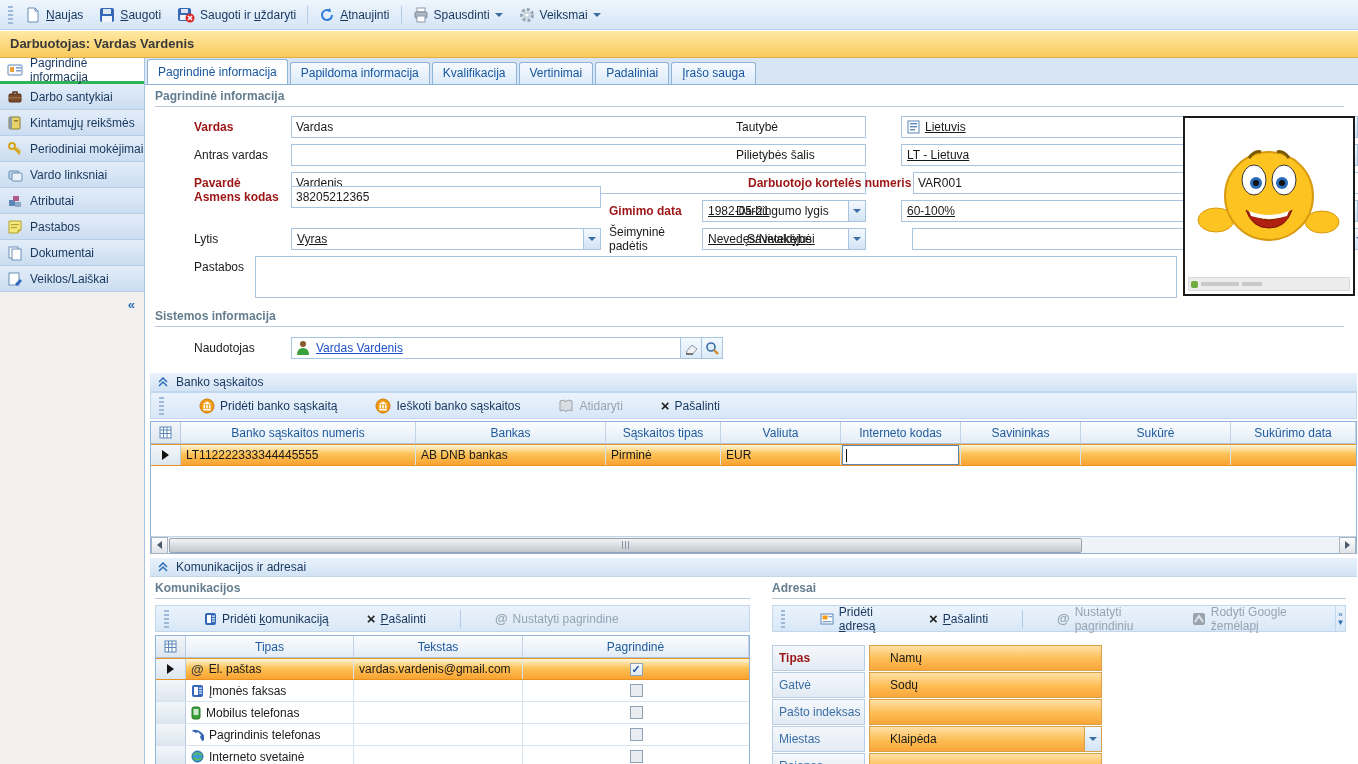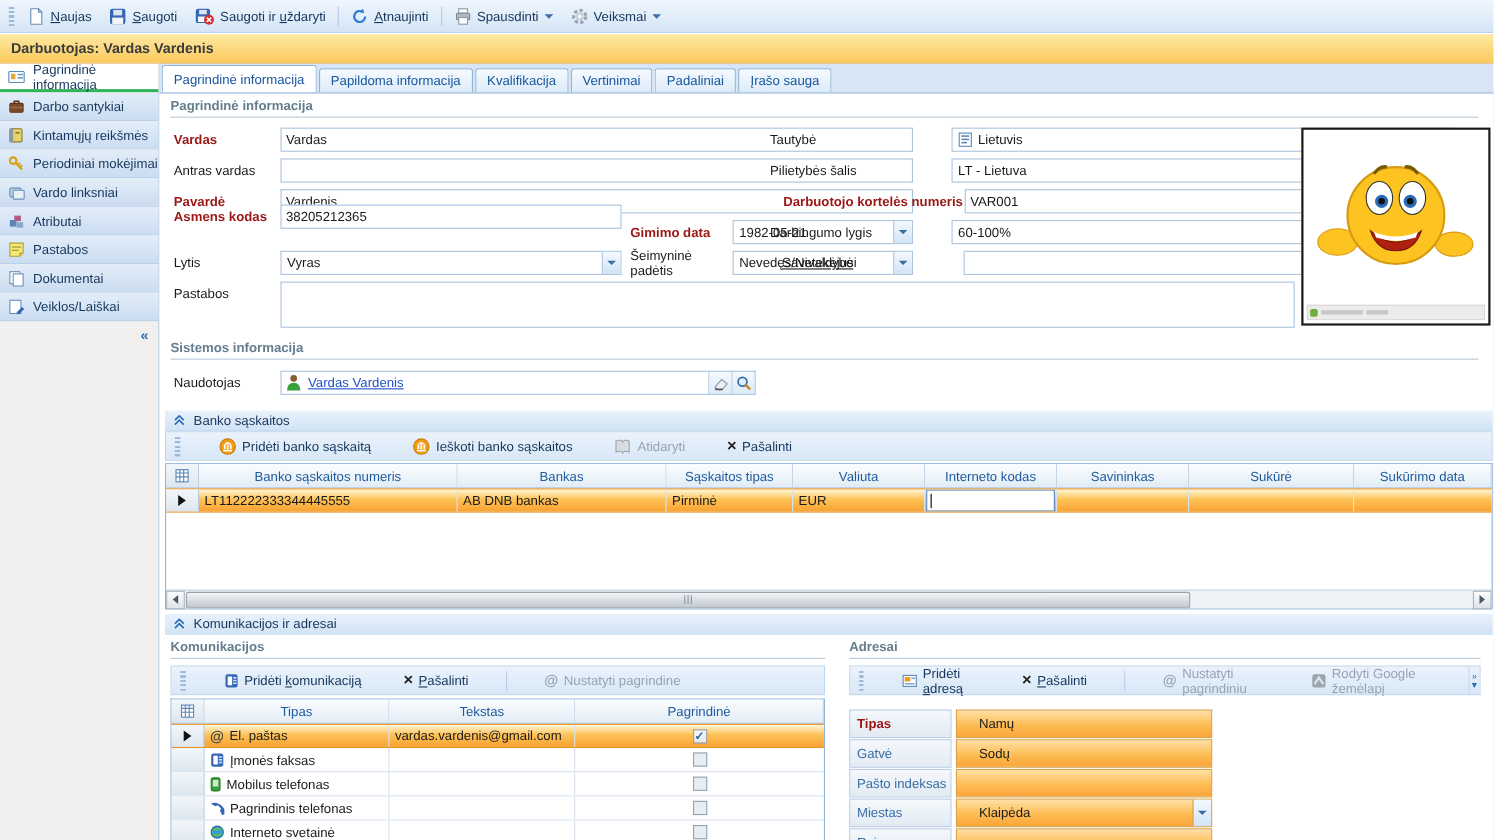--- a/index.html
+++ b/index.html
@@ -34,27 +34,27 @@
   
   .main { position:absolute; top:58px; left:145px; right:0; bottom:0; background:#d7e5f4; }
   .tabstrip { height:26px; display:flex; align-items:flex-end; gap:2px; padding-left:2px; }
   .tab { height:22px; line-height:21px; padding:0 10px; color:#1857a0; cursor:default;
     background:linear-gradient(#f6fafe,#dcebf9); border:1px solid #8fb4da; border-bottom:none; border-radius:3px 3px 0 0; }
   .tab.active { background:#fff; height:25px; line-height:24px; }
   .panel { position:absolute; top:26px; left:0; right:0; bottom:0; background:#fff; border-top:1px solid #8fb4da; overflow:hidden; }
 
   .grp { position:absolute; color:#647d8e; font-weight:bold; border-bottom:1px solid #b9c9d9; padding-bottom:3px; }
 
-  .frow { position:absolute; height:22px; display:flex; align-items:center; }
+  .frow { position:absolute; height:22px; display:flex; align-items:center;margin-left:36px; }
   .flabel { color:#1a1a1a; }
   .req { color:#9c1515; font-weight:bold; }
   .txt { border:1px solid #a9c4de; background:#fff; height:22px; padding:0 4px;
     font:12px "Liberation Sans", sans-serif; color:#1a1a1a; }
   .dd { border:1px solid #a9c4de; background:#fff; height:22px; display:flex; align-items:center; }
-  .dd .val { flex:1; padding:0 5px; display:flex; align-items:center; gap:5px; overflow:hidden; white-space:nowrap; }
+  .dd .val { flex:1; padding:0 5px; display:flex; align-items:center; gap:5px; overflow:hidden; white-space:nowrap;text-decoration:underline; }
   .dd-btn { width:17px; align-self:stretch; background:linear-gradient(#f4f9fe,#d2e4f5);
     border-left:1px solid #a9c4de; display:flex; align-items:center; justify-content:center; cursor:default; }
   textarea.txt { resize:none; }
 
   
   .photo { position:absolute; border:2px solid #1a1a1a; background:#fff; display:flex; flex-direction:column; }
   .photo svg { margin:auto; }
   .wm { height:14px; margin:0 3px 3px 3px; background:#ececec; border:1px solid #dadada; display:flex; align-items:center; gap:3px; padding:0 2px; }
   .wm i { display:block; width:7px; height:7px; background:#6fae3e; border-radius:2px; }
   .wm b { display:block; height:4px; width:38px; background:#c9c9c9; }

